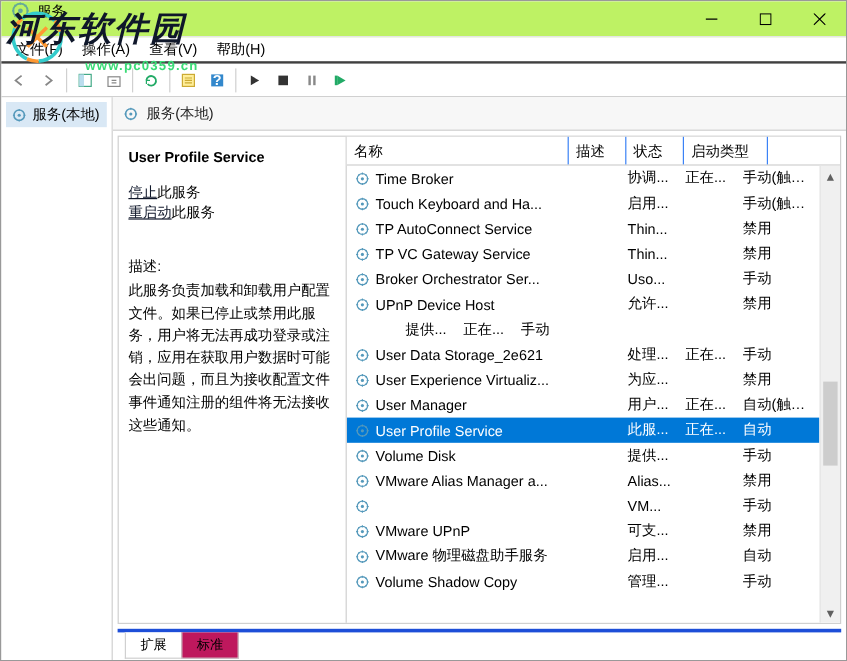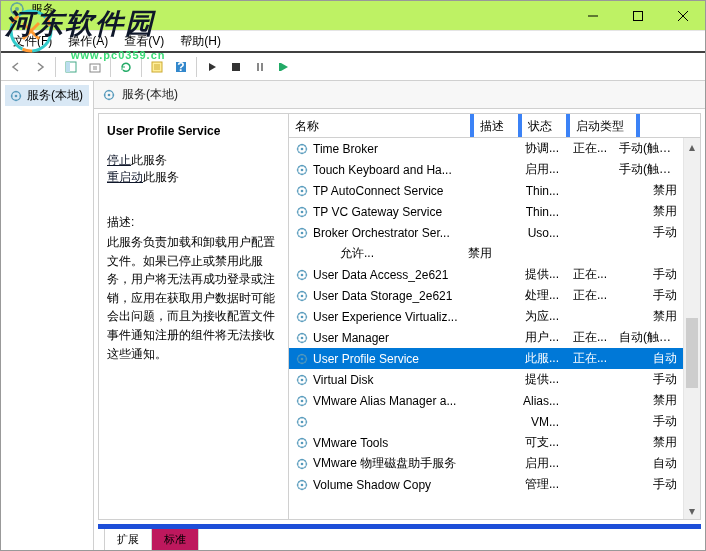--- a/index.html
+++ b/index.html
@@ -32,38 +32,38 @@
 
 .content-body { flex: 1; display: flex; border: 1px solid #d0d0d0; margin: 4px; }
 .detail-panel { width: 190px; border-right: 1px solid #d0d0d0; padding: 10px 8px; }
 .detail-panel .svc-name { font-weight: bold; margin-bottom: 14px; }
 .detail-panel .svc-link { color: #0f172a; text-decoration: underline; cursor: pointer; }
 .detail-panel .svc-desc-label { margin-top: 28px; margin-bottom: 2px; }
 .detail-panel .svc-desc { line-height: 1.55; }
 
 .list-panel { flex: 1; display: flex; flex-direction: column; position: relative; }
 .list-header { display: flex; height: 24px; border-bottom: 1px solid #d0d0d0; background: #fff; flex-shrink: 0; }
-.list-header .col { padding: 4px 6px; border-right: 4px solid #3b82f6; overflow: hidden; white-space: nowrap; }
+.list-header .col { padding: 4px 6px; border-right: 1px solid #3b82f6; overflow: hidden; white-space: nowrap; }
 .col-name { width: 185px; }
 .col-desc { width: 48px; }
 .col-state { width: 48px; }
 .col-start { width: 70px; }
 
 .list-body { flex: 1; overflow-y: auto; overflow-x: hidden; }
-.list-row { display: flex; height: 21px; align-items: center; text-align: right; }
+.list-row { display: flex; height: 21px; align-items: center; }
 .list-row .cell { padding: 0 6px; overflow: hidden; white-space: nowrap; text-overflow: ellipsis; }
 .list-row .cell-name { width: 185px; display: flex; align-items: center; gap: 4px; }
 .list-row .cell-desc { width: 48px; margin-left: 43px; }
 .list-row .cell-state { width: 48px; }
 .list-row .cell-start { width: 70px; }
 .list-row.selected { background: #0078d7; color: #fff; }
 
 .gear-icon { width: 14px; height: 14px; flex-shrink: 0; }
 
-.tabs { height: 22px; border-top: 5px solid #1d4ed8; display: flex; align-items: flex-start; padding-left: 6px; margin: 0 4px 4px 4px; }
+.tabs { height: 22px; border-top: 3px solid #1d4ed8; display: flex; align-items: flex-start; padding-left: 6px; margin: 0 4px 4px 4px; }
 .tab { padding: 3px 12px; border: 1px solid #d0d0d0; border-top: none; background: #be185d; margin-right: -1px; font-size: 11px; }
 .tab.active { background: #fff; border-bottom: 1px solid #d0d0d0; }
 
 .scrollbar-v { width: 17px; background: #f0f0f0; border-left: 1px solid #e5e5e5; position: relative; flex-shrink: 0; }
 .scroll-thumb { position: absolute; left: 2px; right: 2px; top: 180px; height: 70px; background: #cdcdcd; }
 .scroll-btn { position: absolute; left: 0; right: 0; height: 17px; display: flex; align-items: center; justify-content: center; color: #606060; }
 .scroll-btn.up { top: 0; }
 .scroll-btn.down { bottom: 0; }
 </style>
 </head>
@@ -278,33 +278,33 @@
                     <circle cx="8" cy="8" r="1.5" fill="#59b"></circle>
                     <path d="M8 2v2M8 12v2M2 8h2M12 8h2M4 4l1 1M11 11l1 1M12 4l-1 1M5 11l-1 1" stroke="#59b" stroke-width="1"></path>
                   </svg>
                   <span>Broker Orchestrator Ser...</span>
                 </div>
                 <div class="cell cell-desc">Uso...</div>
                 <div class="cell cell-state"></div>
                 <div class="cell cell-start">手动</div>
               </div>
               <div class="list-row">
+                <div class="cell cell-name">
+                  <svg class="gear-icon" viewBox="0 0 16 16">
+                    <circle cx="8" cy="8" r="5" fill="none" stroke="#59b" stroke-width="1.2"></circle>
+                    <circle cx="8" cy="8" r="1.5" fill="#59b"></circle>
+                    <path d="M8 2v2M8 12v2M2 8h2M12 8h2M4 4l1 1M11 11l1 1M12 4l-1 1M5 11l-1 1" stroke="#59b" stroke-width="1"></path>
+                  </svg>
+                  <span>UPnP Device Host</span>
+                </div>
                 <div class="cell cell-desc">允许...</div>
                 <div class="cell cell-state"></div>
                 <div class="cell cell-start">禁用</div>
               </div>
               <div class="list-row">
-                <div class="cell cell-name">
-                  <svg class="gear-icon" viewBox="0 0 16 16">
-                    <circle cx="8" cy="8" r="5" fill="none" stroke="#59b" stroke-width="1.2"></circle>
-                    <circle cx="8" cy="8" r="1.5" fill="#59b"></circle>
-                    <path d="M8 2v2M8 12v2M2 8h2M12 8h2M4 4l1 1M11 11l1 1M12 4l-1 1M5 11l-1 1" stroke="#59b" stroke-width="1"></path>
-                  </svg>
-                  <span>User Data Access_2e621</span>
-                </div>
                 <div class="cell cell-desc">提供...</div>
                 <div class="cell cell-state">正在...</div>
                 <div class="cell cell-start">手动</div>
               </div>
               <div class="list-row">
                 <div class="cell cell-name">
                   <svg class="gear-icon" viewBox="0 0 16 16">
                     <circle cx="8" cy="8" r="5" fill="none" stroke="#59b" stroke-width="1.2"></circle>
                     <circle cx="8" cy="8" r="1.5" fill="#59b"></circle>
                     <path d="M8 2v2M8 12v2M2 8h2M12 8h2M4 4l1 1M11 11l1 1M12 4l-1 1M5 11l-1 1" stroke="#59b" stroke-width="1"></path>
@@ -354,21 +354,21 @@
                 <div class="cell cell-state">正在...</div>
                 <div class="cell cell-start">自动</div>
               </div>
               <div class="list-row">
                 <div class="cell cell-name">
                   <svg class="gear-icon" viewBox="0 0 16 16">
                     <circle cx="8" cy="8" r="5" fill="none" stroke="#59b" stroke-width="1.2"></circle>
                     <circle cx="8" cy="8" r="1.5" fill="#59b"></circle>
                     <path d="M8 2v2M8 12v2M2 8h2M12 8h2M4 4l1 1M11 11l1 1M12 4l-1 1M5 11l-1 1" stroke="#59b" stroke-width="1"></path>
                   </svg>
-                  <span>Virtual Disk</span>
+                  <span>Volume Disk</span>
                 </div>
                 <div class="cell cell-desc">提供...</div>
                 <div class="cell cell-state"></div>
                 <div class="cell cell-start">手动</div>
               </div>
               <div class="list-row">
                 <div class="cell cell-name">
                   <svg class="gear-icon" viewBox="0 0 16 16">
                     <circle cx="8" cy="8" r="5" fill="none" stroke="#59b" stroke-width="1.2"></circle>
                     <circle cx="8" cy="8" r="1.5" fill="#59b"></circle>
@@ -392,21 +392,21 @@
                 <div class="cell cell-state"></div>
                 <div class="cell cell-start">手动</div>
               </div>
               <div class="list-row">
                 <div class="cell cell-name">
                   <svg class="gear-icon" viewBox="0 0 16 16">
                     <circle cx="8" cy="8" r="5" fill="none" stroke="#59b" stroke-width="1.2"></circle>
                     <circle cx="8" cy="8" r="1.5" fill="#59b"></circle>
                     <path d="M8 2v2M8 12v2M2 8h2M12 8h2M4 4l1 1M11 11l1 1M12 4l-1 1M5 11l-1 1" stroke="#59b" stroke-width="1"></path>
                   </svg>
-                  <span>VMware Tools</span>
+                  <span>VMware UPnP</span>
                 </div>
                 <div class="cell cell-desc">可支...</div>
                 <div class="cell cell-state"></div>
                 <div class="cell cell-start">禁用</div>
               </div>
               <div class="list-row">
                 <div class="cell cell-name">
                   <svg class="gear-icon" viewBox="0 0 16 16">
                     <circle cx="8" cy="8" r="5" fill="none" stroke="#59b" stroke-width="1.2"></circle>
                     <circle cx="8" cy="8" r="1.5" fill="#59b"></circle>

